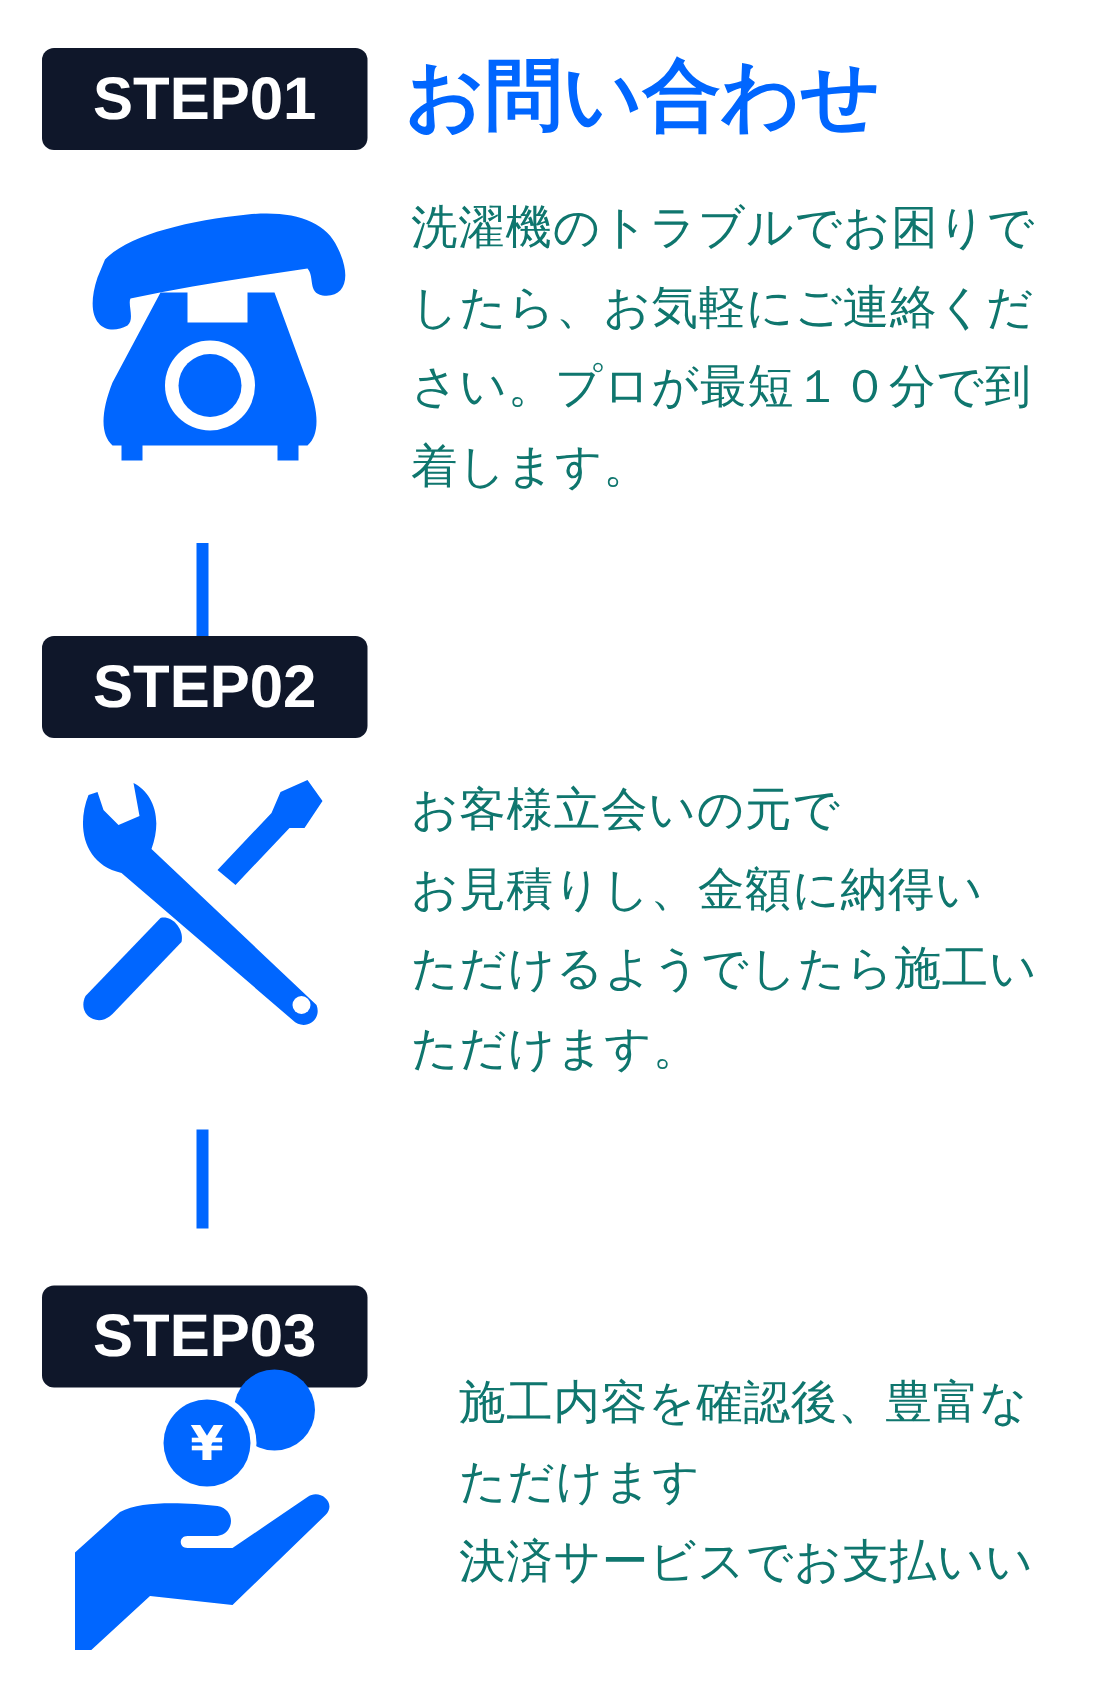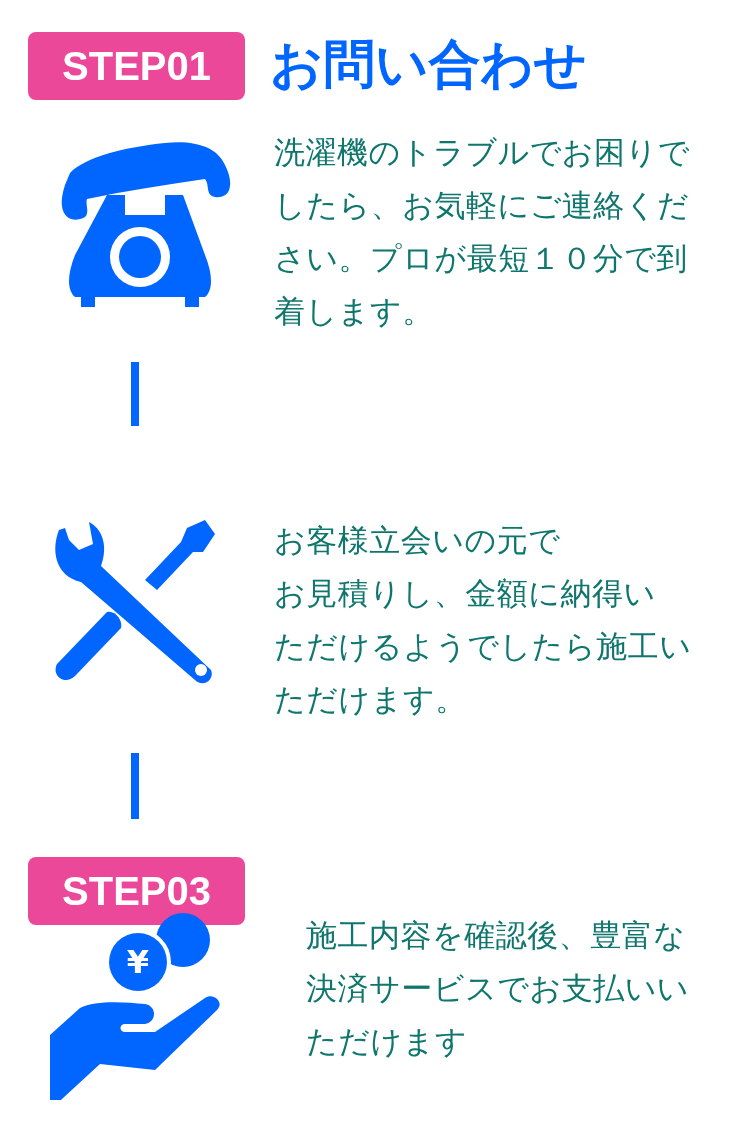--- a/index.html
+++ b/index.html
@@ -1,20 +1,20 @@
 <!DOCTYPE html>
 <html><head>
 <meta charset="utf-8">
 <style>
   html, body { margin: 0; padding: 0; background: #ffffff; }
   body { width: 746px; height: 1129px; position: relative; overflow: hidden;
          font-family: "DejaVu Sans", "Liberation Sans", sans-serif; }
   .step { position: absolute; left: 0; width: 746px; }
   .badge { position: absolute; left: 28px; width: 217px; height: 68px;
-           background: #ec4899; border-radius: 8px; color: #fff;
+           background: #0f172a; border-radius: 8px; color: #fff;
            font-family: "Liberation Sans", "DejaVu Sans", sans-serif;
            font-size: 40px; font-weight: 700; letter-spacing: 0px;
            display: flex; align-items: center; justify-content: center; }
   .title { position: absolute; left: 270px; color: #0066ff;
            font-size: 52px; font-weight: 700; line-height: 68px; white-space: nowrap; }
   .desc { position: absolute; left: 274px; width: 440px; color: #0f766e;
           font-size: 31px; line-height: 53px; letter-spacing: 0.5px; }
   .desc span { display: block; white-space: nowrap; }
   .icon { position: absolute; left: 45px; width: 190px; height: 190px; }
   .connector { position: absolute; left: 131px; width: 8px; background: #0066ff; }
@@ -37,20 +37,21 @@
     <span>洗濯機のトラブルでお困りで</span>
     <span>したら、お気軽にご連絡くだ</span>
     <span>さい。プロが最短１０分で到</span>
     <span>着します。</span>
   </div>
 </section>
 
 <div class="connector" style="top:362px;height:64px;"></div>
 
 <section class="step" style="top:420px;height:330px;">
+  <div class="badge" style="top:4px;">STEP02</div>
   <svg class="icon" style="top:90px;" viewBox="0 0 190 190">
 
     <path d="M142 18 L160 10 L170 24 L158 42 L148 42 L112 80 L100 70 L136 32 Z" fill="#0066ff"></path>
     <path d="M62 102 C70 100 78 110 76 118 L30 166 C20 176 6 166 12 154 Z" fill="#0066ff"></path>
 
     <path d="M14 20 C6 40 10 66 36 72 L150 170 C158 178 170 170 166 160 L56 56 C64 34 56 18 44 12 L48 34 L34 40 L24 30 L20 18 Z" fill="#0066ff"></path>
     <circle cx="156" cy="160" r="6" fill="#ffffff"></circle>
   </svg>
   <div class="desc" style="top:94px;">
     <span>お客様立会いの元で</span>
@@ -66,16 +67,16 @@
   <div class="badge" style="top:1px;margin-top:41px;">STEP03</div>
   <svg class="icon" style="top:95px;" viewBox="0 0 190 190">
     <circle cx="138" cy="30" r="27" fill="#0066ff"></circle>
     <circle cx="93" cy="52" r="33" fill="#ffffff"></circle>
     <circle cx="93" cy="52" r="29" fill="#0066ff"></circle>
     <text x="93" y="63" text-anchor="middle" font-size="32" font-weight="700" fill="#ffffff" font-family="DejaVu Sans, sans-serif">¥</text>
     <path d="M5 125 L35 98 C50 90 80 92 100 94 C112 96 112 112 100 114 L80 114 C74 114 74 122 80 122 L110 122 L160 88 C168 82 180 92 172 100 L110 160 L55 154 L5 200 Z" fill="#0066ff"></path>
   </svg>
   <div class="desc" style="top:94px;margin-left:32px;">
     <span>施工内容を確認後、豊富な</span>
+    <span>ただけます</span>
     <span>決済サービスでお支払いい</span>
-    <span>ただけます</span>
   </div>
 </section>
 
 </body></html>

